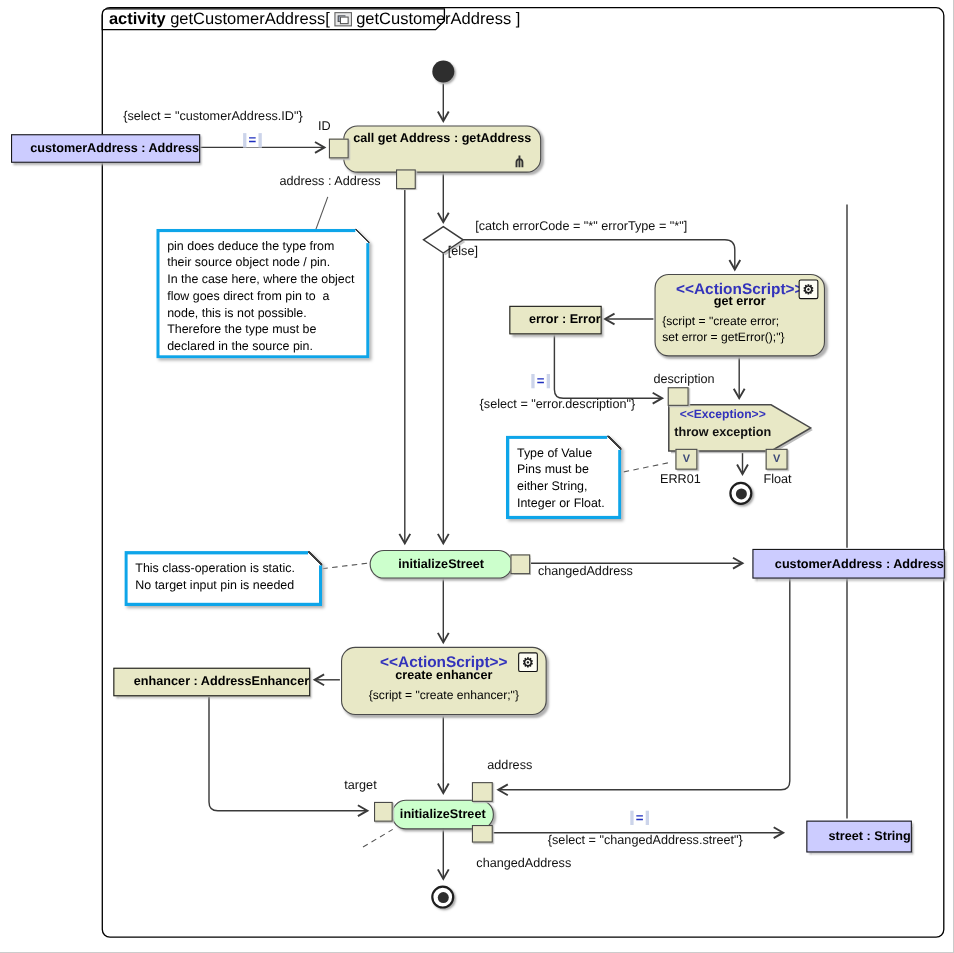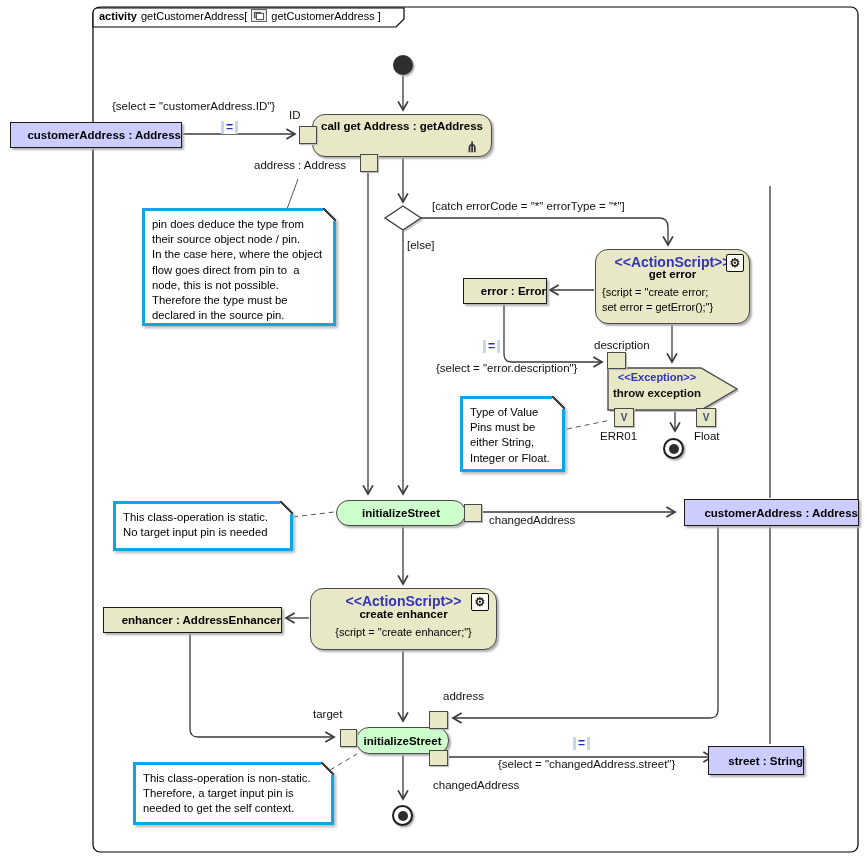--- a/index.html
+++ b/index.html
@@ -28,21 +28,21 @@
   .fold{position:absolute;top:0;right:0;width:13px;height:13px;
         background:linear-gradient(to bottom left,rgba(0,0,0,0) 0 45%,#3d3d3d 45% 55%,#fff 55%);}
   .gear{position:absolute;width:16px;height:16px;border:1.3px solid #111;background:#fdfdf4;border-radius:2px;
         display:flex;align-items:center;justify-content:center;font-size:12px;color:#1a1a1a;}
   .rake{position:absolute;font-size:14px;font-weight:bold;color:#333;line-height:12px;}
   .initial{position:absolute;width:20px;height:20px;border-radius:50%;background:#2e2e2e;
            box-shadow:1.5px 1.5px 2px #a8a8a8;}
   .final{position:absolute;width:17px;height:17px;border:2px solid #1e1e1e;border-radius:50%;background:#fff;
          box-shadow:1.5px 1.5px 2px #a8a8a8;display:flex;align-items:center;justify-content:center;}
   .final::after{content:"";width:10px;height:10px;border-radius:50%;background:#2e2e2e;}
-  .hdr{position:absolute;left:99px;top:9px;display:flex;align-items:center;gap:4px;font-size:11px;color:#000;}
+  .hdr{position:absolute;left:99px;top:9px;display:flex;align-items:center;gap:4px;font-size:15px;color:#000;}
   .hdr .kw{font-weight:bold;}
   .dicon{width:16px;height:13px;border:1px solid #666;background:#e9e9e9;position:relative;box-sizing:border-box;}
   .dicon::before{content:"";position:absolute;left:2px;top:2px;width:5px;height:4px;background:#9aa7c0;border:1px solid #555;}
   .dicon::after{content:"";position:absolute;right:2px;bottom:1px;width:6px;height:5px;border:1px solid #555;background:#fff;}
 </style>
 </head>
 <body>
 
 <div class="canvas">
 
@@ -130,21 +130,21 @@
   <div class="pin" style="left:360px;top:154px;width:16px;height:16px;"></div>
   <div class="lbl" style="left:254px;top:159px;">address : Address</div>
 
   <div class="objnode" style="left:10px;top:122px;width:170px;height:24px;">
     <span>customerAddress : Address</span>
   </div>
   <div class="lbl" style="left:112px;top:100px;">{select = "customerAddress.ID"}</div>
   <div class="eq" style="left:221px;top:121px;">=</div>
 
   <div class="lbl" style="left:432px;top:200px;">[catch errorCode = "*" errorType = "*"]</div>
-  <div class="lbl" style="left:407px;top:239px;">[else]</div>
+  <div class="lbl" style="left:407px;top:223px;">[else]</div>
 
   <div class="action" style="left:595px;top:249px;width:153px;height:73px;">
     <div class="stereo" style="top:4px;">&lt;&lt;ActionScript&gt;&gt;</div>
     <div class="albl" style="top:18px;">get error</div>
     <div class="script" style="left:6px;top:35px;">{script = "create error;
 set error = getError();"}</div>
     <div class="gear" style="right:5px;top:4px;">⚙</div>
   </div>
 
   <div class="objnode tan" style="left:463px;top:278px;width:82px;height:24px;">
@@ -193,21 +193,21 @@
   </div>
   <div class="pin" style="left:340px;top:729px;width:15px;height:16px;"></div>
   <div class="lbl" style="left:313px;top:708px;">target</div>
   <div class="pin" style="left:429px;top:711px;width:17px;height:16px;"></div>
   <div class="lbl" style="left:443px;top:690px;">address</div>
   <div class="pin" style="left:429px;top:750px;width:17px;height:14px;"></div>
   <div class="eq" style="left:573px;top:737px;">=</div>
   <div class="lbl" style="left:498px;top:758px;">{select = "changedAddress.street"}</div>
   <div class="lbl" style="left:433px;top:779px;">changedAddress</div>
 
-  <div class="objnode" style="left:708px;top:746px;width:94px;height:27px;">
+  <div class="objnode" style="left:733px;top:746px;width:94px;height:27px;">
     <span>street : String</span>
   </div>
 
   <div class="final" style="left:392px;top:805px;"></div>
 
   <div class="note" style="left:142px;top:208px;width:194px;height:118px;">
     <div class="note-body">pin does deduce the type from
 their source object node / pin.
 In the case here, where the object
 flow goes direct from pin to  a
@@ -221,20 +221,14 @@
 Pins must be
 either String,
 Integer or Float.</div>
     <div class="fold"></div>
   </div>
   <div class="note" style="left:113px;top:501px;width:180px;height:50px;">
     <div class="note-body">This class-operation is static.
 No target input pin is needed</div>
     <div class="fold"></div>
   </div>
-  <div class="note" style="left:133px;top:762px;width:201px;height:63px;">
-    <div class="note-body">This class-operation is non-static.
-Therefore, a target input pin is
-needed to get the self context.</div>
-    <div class="fold"></div>
-  </div>
 
 </div>
 
 </body></html>

